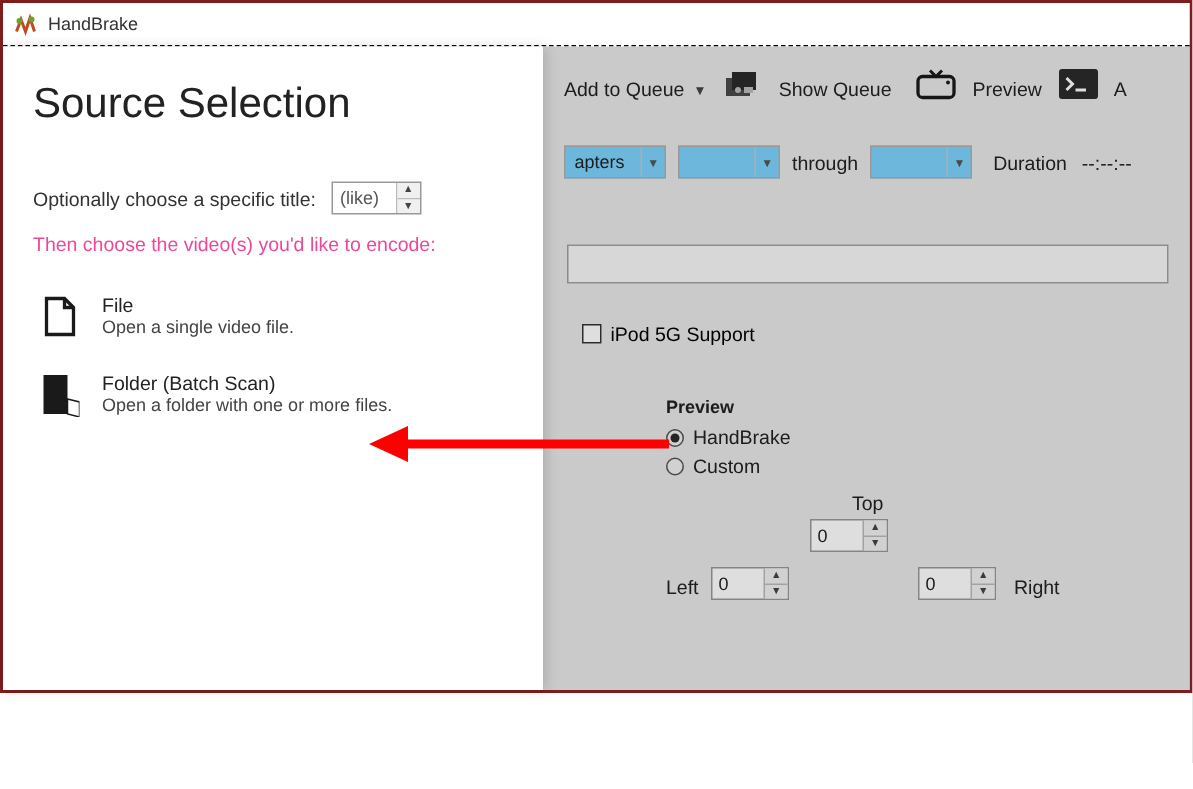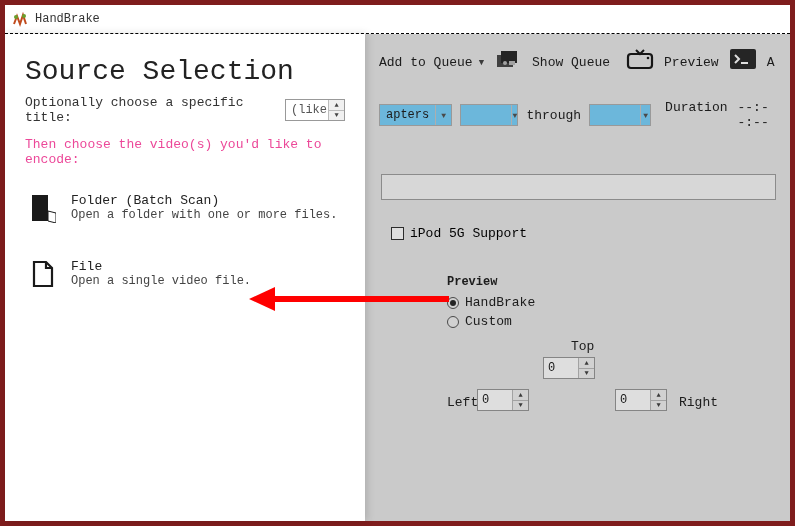--- a/index.html
+++ b/index.html
@@ -1,17 +1,17 @@
 <!DOCTYPE html>
 <html><head>
 <meta charset="utf-8">
 <style>
   * { box-sizing: border-box; margin: 0; padding: 0; }
   html, body { width: 795px; height: 526px; font-family: "Segoe UI", Arial, sans-serif; overflow: hidden; }
-  .window { width: 795px; height: 526px; background: #fff; position: relative; border: 5px solid #7f1d1d; font-family: Liberation Mono, monospace; }
+  .window { width: 795px; height: 462px; background: #fff; position: relative; border: 2px solid #7f1d1d; }
   .titlebar { height: 28px; display: flex; align-items: center; padding: 0 6px; gap: 6px; background: #fff; }
   .titlebar .icon-box { width: 18px; height: 18px; display: flex; align-items: center; justify-content: center; }
   .titlebar .title { font-size: 12px; color: #333; }
   .dotline { border-top: 1px dashed #000; }
   .content { position: relative; width: 100%; height: calc(100% - 29px); }
   
   .mainapp { position: absolute; inset: 0; background: #e9e9e9; }
   .mainapp::after { content: ""; position: absolute; inset: 0; background: rgba(0,0,0,0.13); }
   .mainapp * { position: relative; z-index: 0; }
   .toolbar { display: flex; align-items: flex-end; gap: 10px; padding: 14px 10px 12px 374px; color: #222; }
@@ -39,21 +39,21 @@
   .cropgrid { position: relative; margin-top: 14px; }
   .toplabel { position: absolute; left: 124px; top: -4px; font-size: 13px; }
   .topspin { position: absolute; left: 96px; top: 14px; }
   .leftlabel { position: absolute; left: 0px; top: 52px; font-size: 13px; }
   .leftspin { position: absolute; left: 30px; top: 46px; }
   .rightspin { position: absolute; left: 168px; top: 46px; }
   .rightlabel { position: absolute; left: 232px; top: 52px; font-size: 13px; }
 
   
   .panel { position: absolute; left: 0; top: 0; width: 360px; height: 100%; background: #fff; box-shadow: 2px 0 8px rgba(0,0,0,0.15); padding: 22px 20px; z-index: 5; }
-  .panel h1 { font-size: 28px; font-weight: 300; color: #222; margin-bottom: 8px; }
+  .panel h1 { font-size: 28px; font-weight: 300; color: #222; margin-bottom: 36px; }
   .panel .optrow { display: flex; align-items: center; gap: 10px; font-size: 13px; color: #333; margin-bottom: 12px; }
   .nonespin { display: inline-flex; border: 1px solid #999; height: 22px; background: #fff; }
   .nonespin .v { width: 42px; padding: 0 5px; font-size: 12px; display: flex; align-items: center; color: #555; }
   .nonespin .arrows { width: 16px; display: flex; flex-direction: column; border-left: 1px solid #bbb; }
   .nonespin .arrows div { flex: 1; display: flex; align-items: center; justify-content: center; font-size: 7px; color: #444; background: #f0f0f0; }
   .nonespin .arrows div:first-child { border-bottom: 1px solid #bbb; }
   .panel .hint { font-size: 13px; color: #ec4899; margin-bottom: 18px; }
   .srcopt { display: flex; align-items: flex-start; gap: 14px; padding: 8px 4px 14px; cursor: pointer; }
   .srcopt .icn { width: 28px; height: 30px; display: flex; align-items: center; justify-content: center; }
   .srcopt .txt .t1 { font-size: 13px; color: #222; }
@@ -189,43 +189,43 @@
         <span class="nonespin">
           <span class="v">(like)</span>
           <span class="arrows">
               <div>▲</div>
               <div>▼</div>
             </span>
         </span>
       </div>
       <div class="hint">Then choose the video(s) you'd like to encode:</div>
 
+      <div class="srcopt" style="margin-top:14px;">
+        <span class="icn">
+          <svg width="24" height="28" viewBox="0 0 24 28">
+            <path d="M3 2 H15 L21 8 V26 H3 Z" fill="#fff" stroke="#1a1a1a" stroke-width="2.2"></path>
+            <path d="M15 2 V8 H21" fill="none" stroke="#1a1a1a" stroke-width="2.2"></path>
+          </svg>
+        </span>
+        <span class="txt">
+          <div class="t1">File</div>
+          <div class="t2">Open a single video file.</div>
+        </span>
+      </div>
+
       <div class="srcopt">
         <span class="icn">
           <svg width="26" height="30" viewBox="0 0 26 30">
             <rect x="2" y="2" width="16" height="26" fill="#1a1a1a"></rect>
             <polygon points="18,18 26,20 26,30 18,28" fill="#fff" stroke="#1a1a1a" stroke-width="1"></polygon>
           </svg>
         </span>
         <span class="txt">
           <div class="t1">Folder (Batch Scan)</div>
           <div class="t2">Open a folder with one or more files.</div>
-        </span>
-      </div>
-
-      <div class="srcopt" style="margin-top:14px;">
-        <span class="icn">
-          <svg width="24" height="28" viewBox="0 0 24 28">
-            <path d="M3 2 H15 L21 8 V26 H3 Z" fill="#fff" stroke="#1a1a1a" stroke-width="2.2"></path>
-            <path d="M15 2 V8 H21" fill="none" stroke="#1a1a1a" stroke-width="2.2"></path>
-          </svg>
-        </span>
-        <span class="txt">
-          <div class="t1">File</div>
-          <div class="t2">Open a single video file.</div>
         </span>
       </div>
     </div>
 
     <svg class="arrow" width="200" height="30">
       <line x1="200" y1="15" x2="22" y2="15" stroke="#ff0000" stroke-width="6"></line>
       <polygon points="0,15 26,3 26,27" fill="#ff0000"></polygon>
     </svg>
   </div>
 </div>

